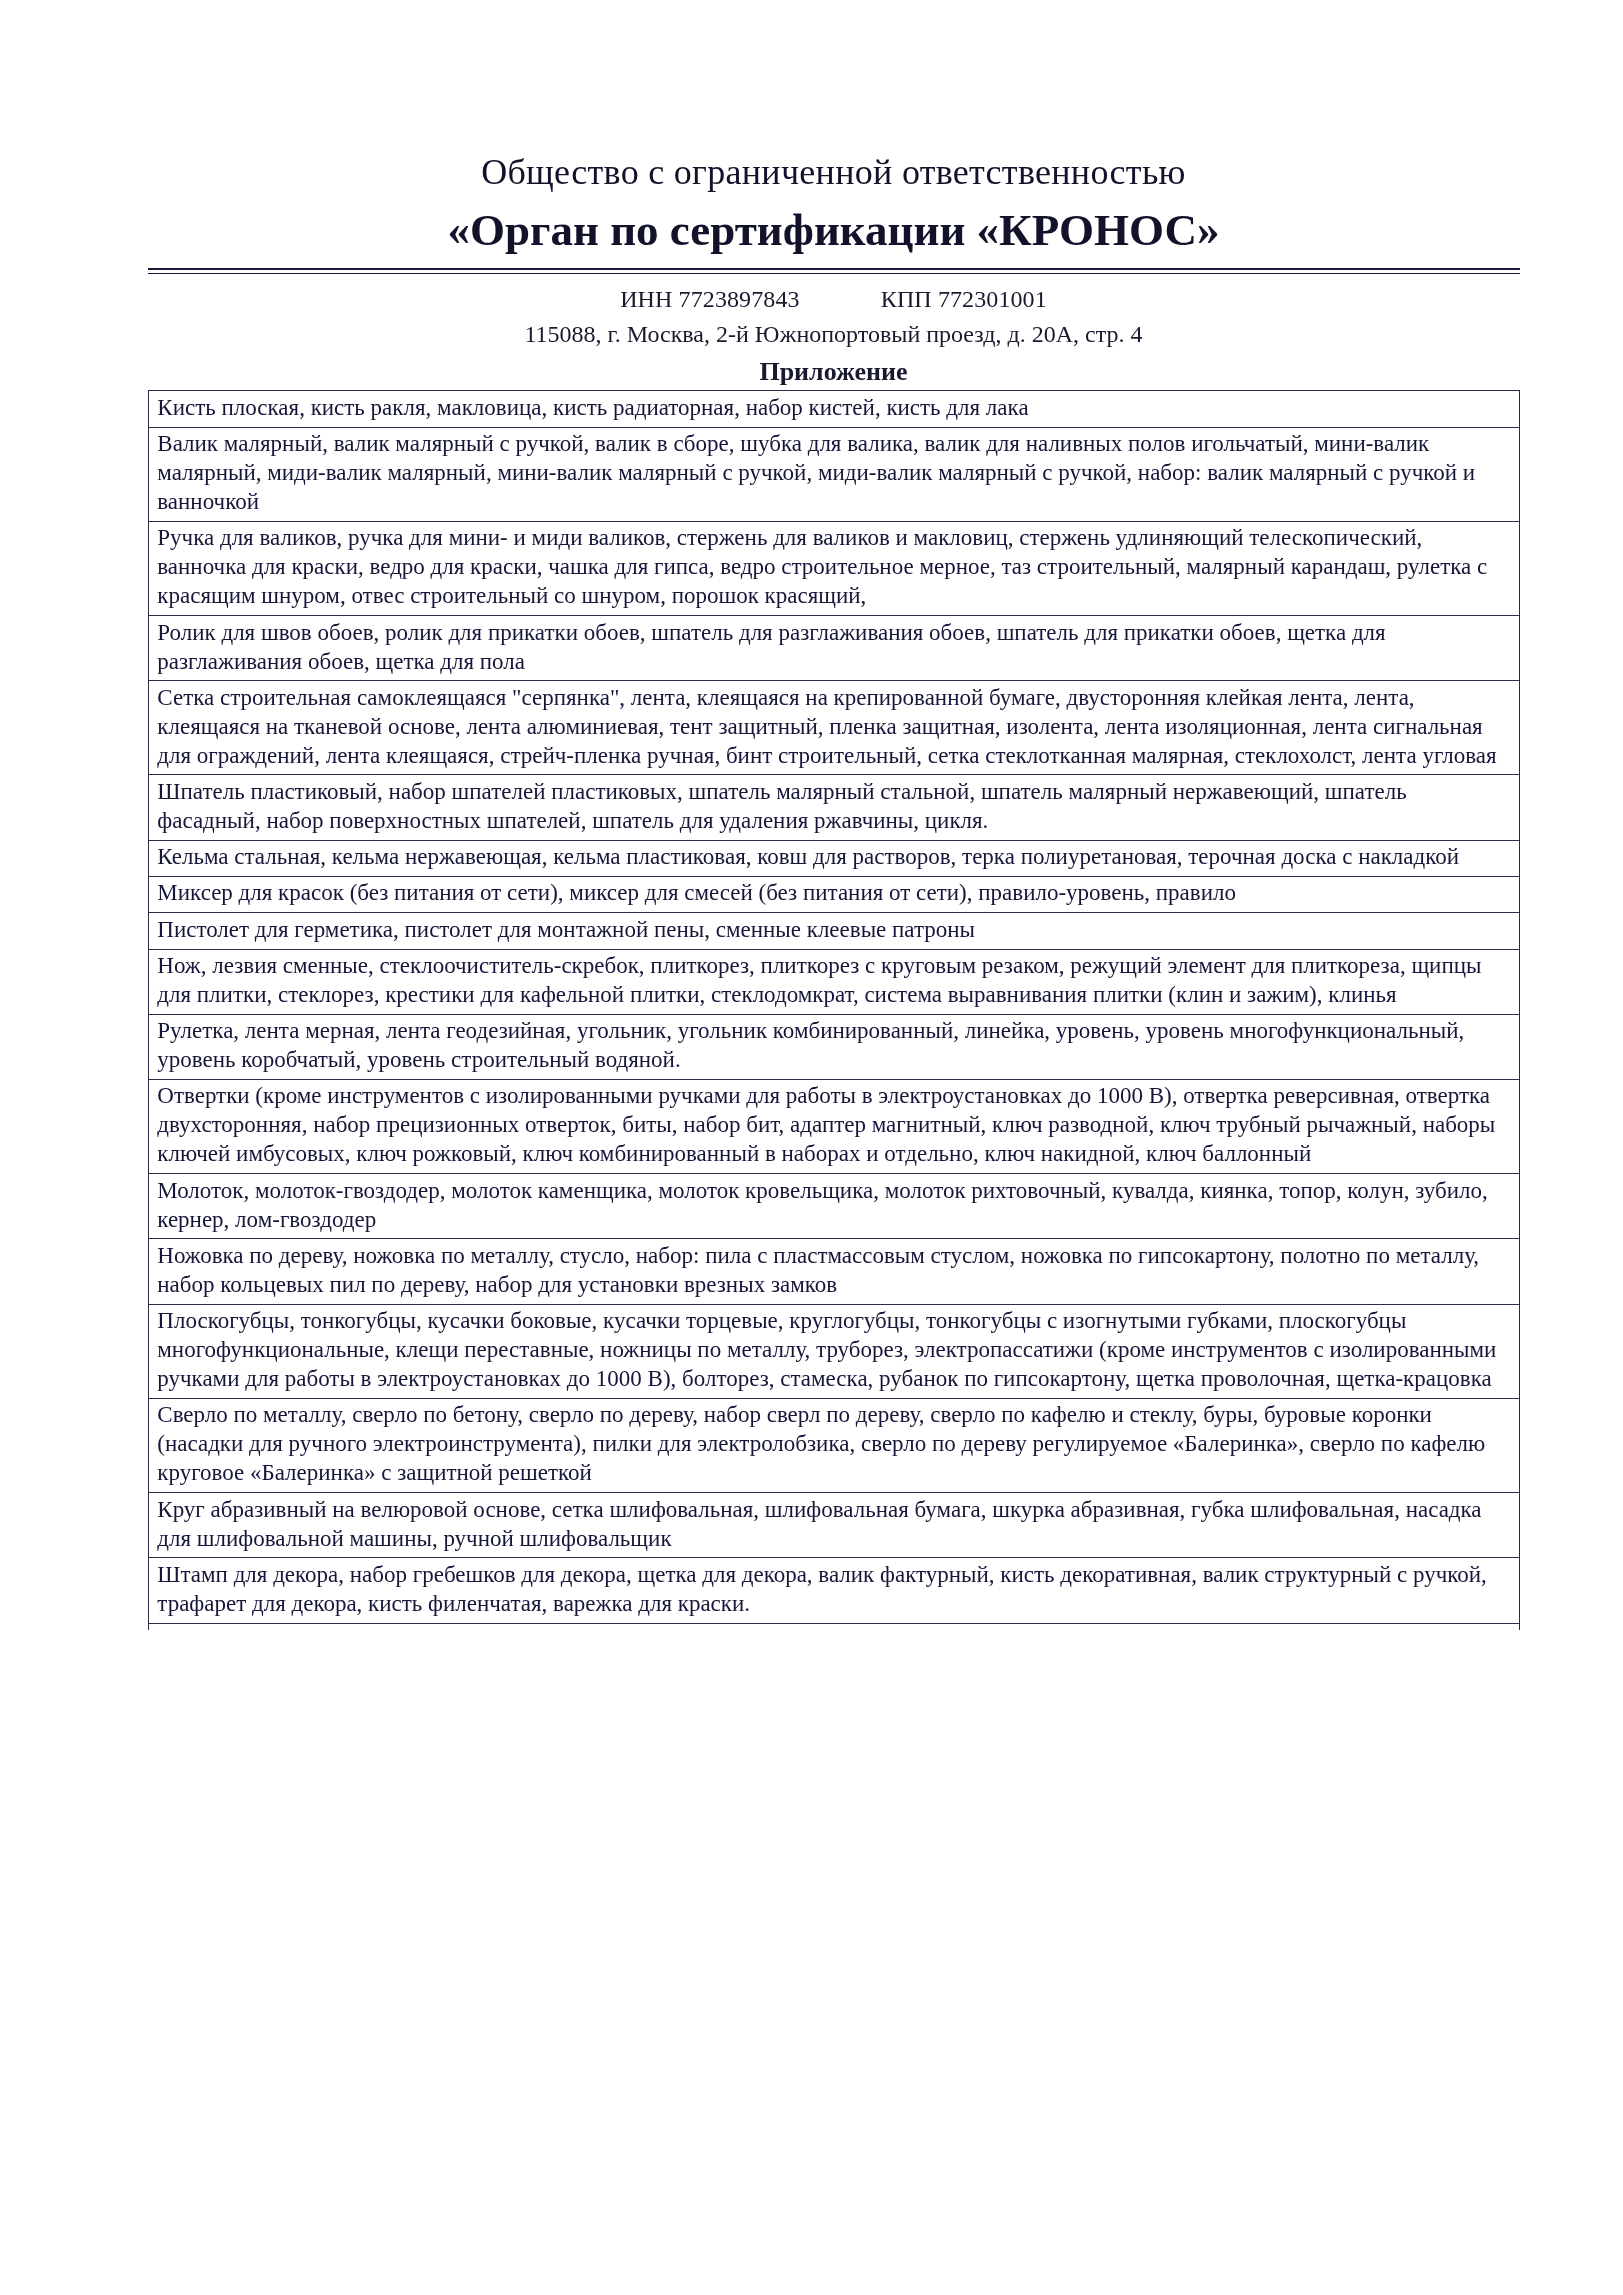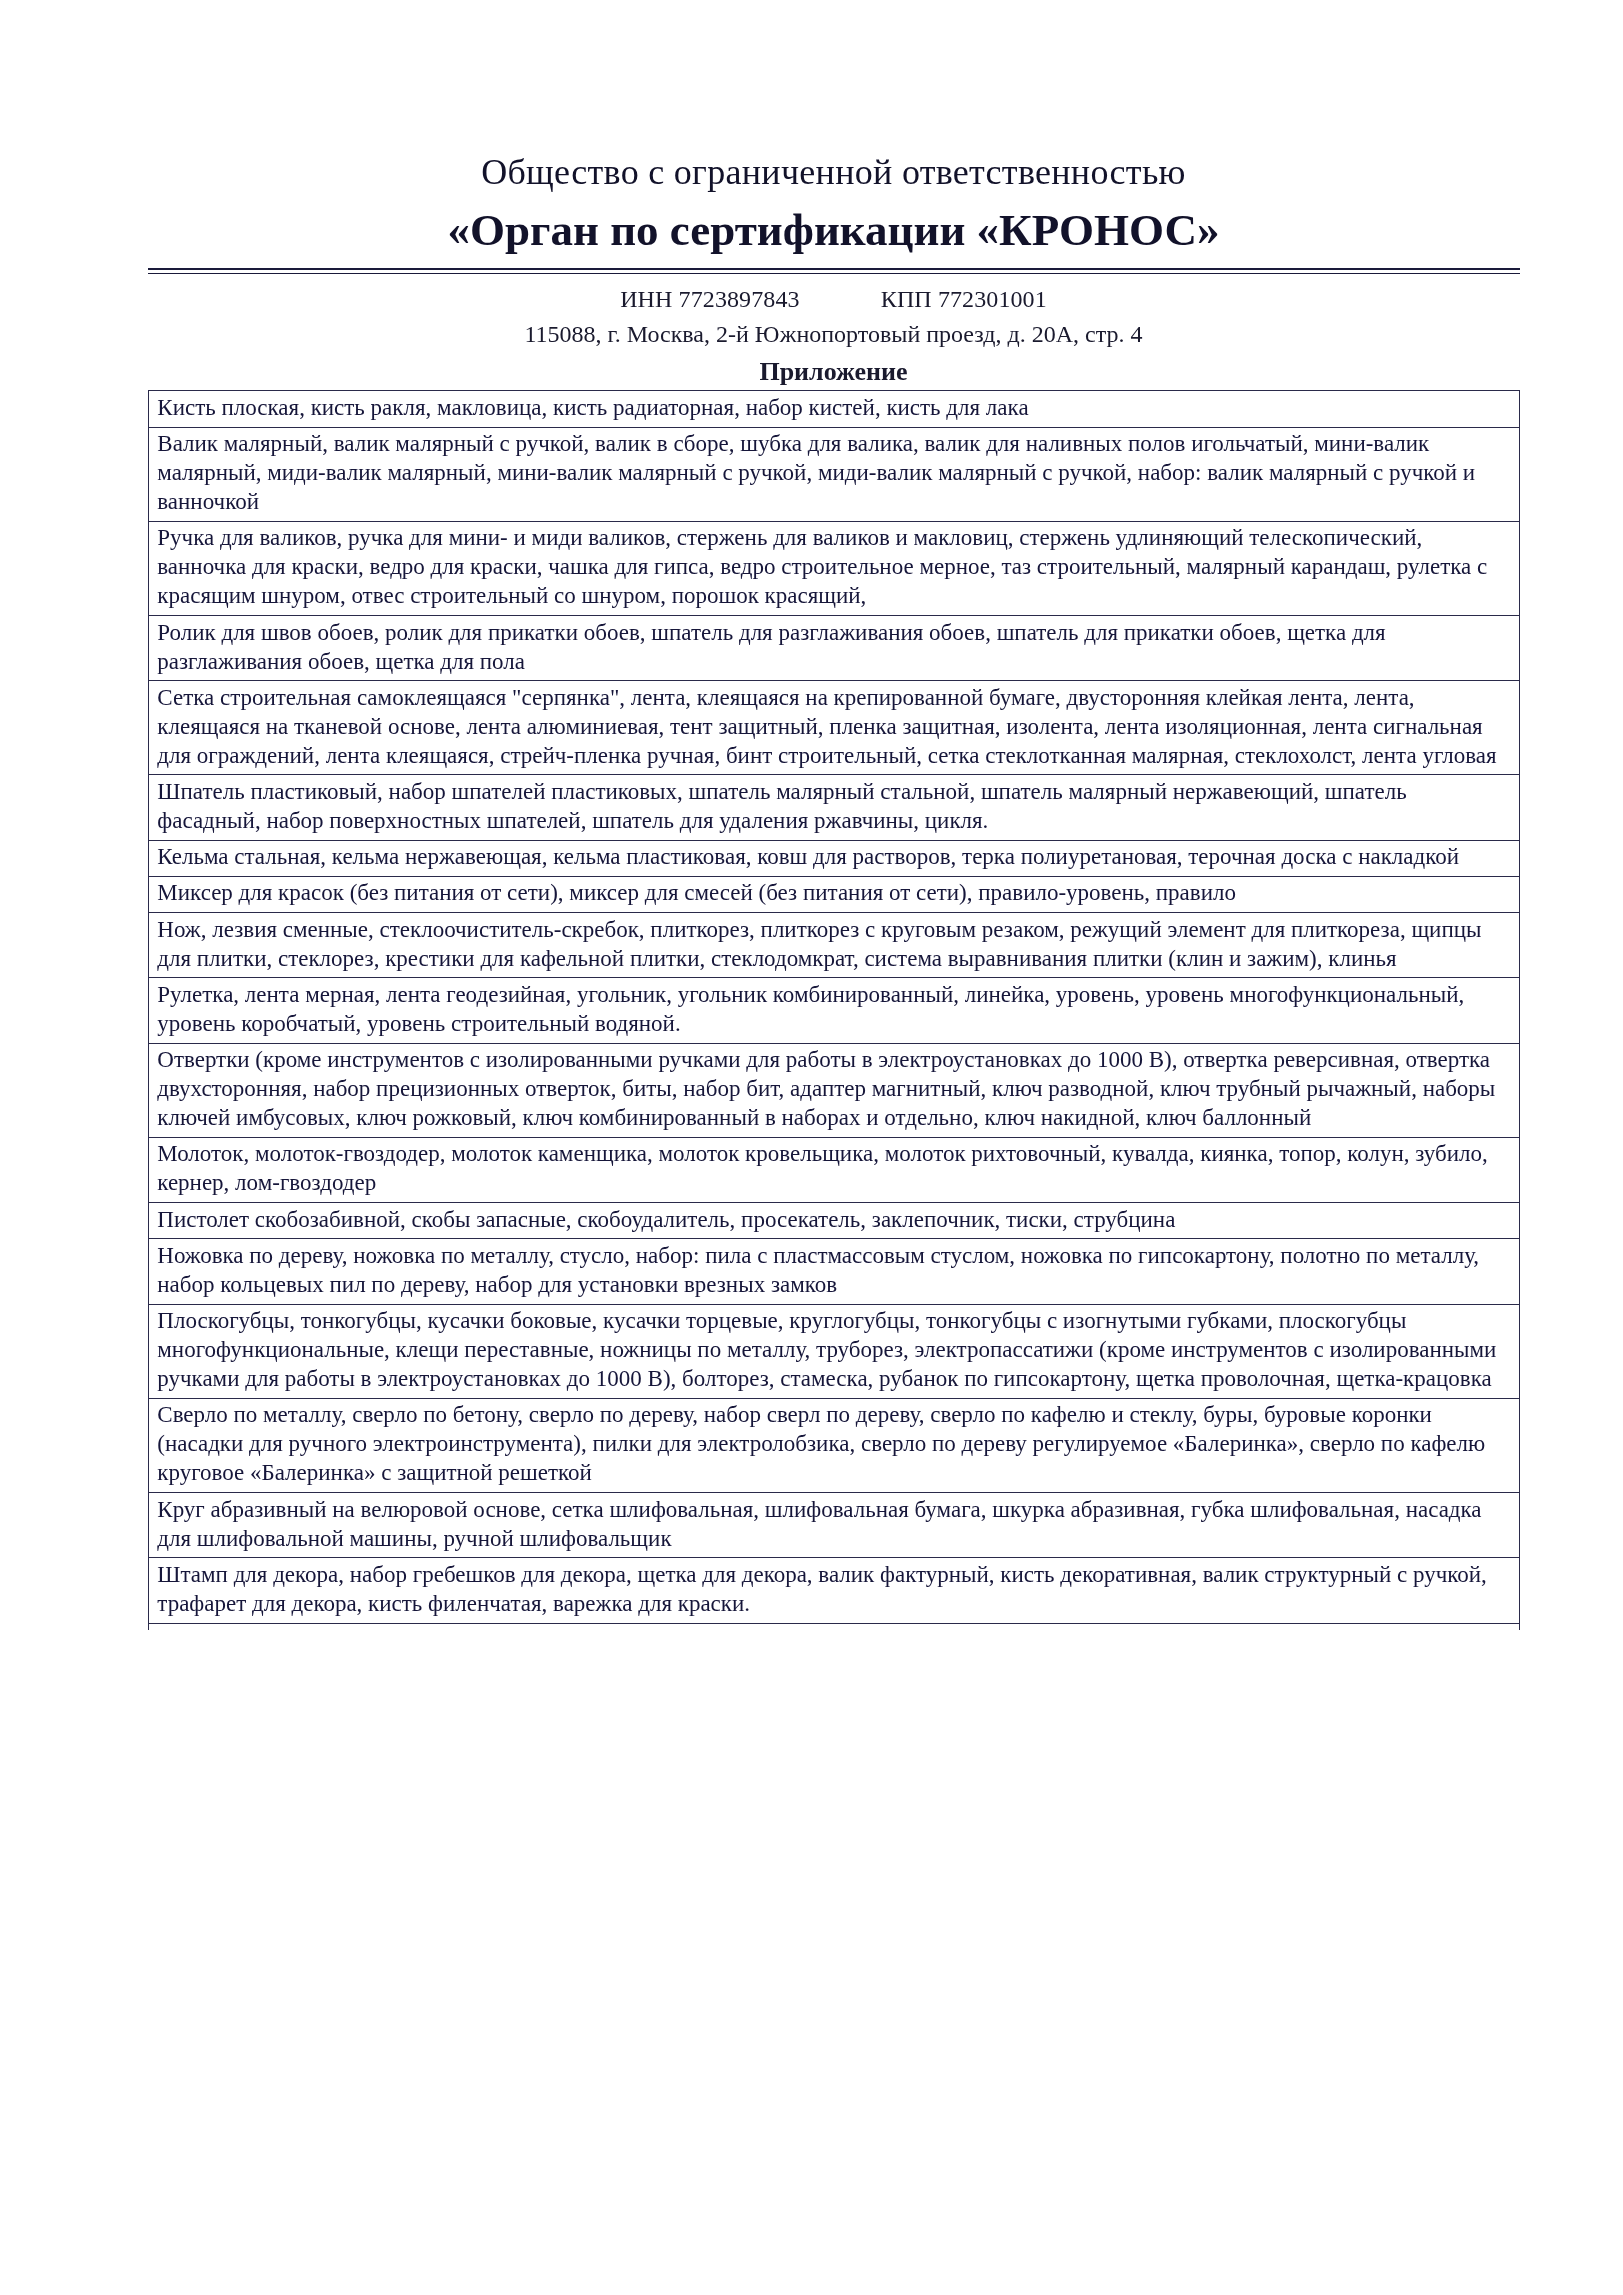--- a/index.html
+++ b/index.html
@@ -210,33 +210,33 @@
         <tr>
             <td>Шпатель пластиковый, набор шпателей пластиковых, шпатель малярный стальной, шпатель малярный нержавеющий, шпатель фасадный, набор поверхностных шпателей, шпатель для удаления ржавчины, цикля.</td>
           </tr>
         <tr>
             <td>Кельма стальная, кельма нержавеющая, кельма пластиковая, ковш для растворов, терка полиуретановая, терочная доска с накладкой</td>
           </tr>
         <tr>
             <td>Миксер для красок (без питания от сети), миксер для смесей (без питания от сети), правило-уровень, правило</td>
           </tr>
         <tr>
+            <td>Пистолет для герметика, пистолет для монтажной пены, сменные клеевые патроны</td>
+          </tr>
+        <tr>
             <td>Нож, лезвия сменные, стеклоочиститель-скребок, плиткорез, плиткорез с круговым резаком, режущий элемент для плиткореза, щипцы для плитки, стеклорез, крестики для кафельной плитки, стеклодомкрат, система выравнивания плитки (клин и зажим), клинья</td>
           </tr>
         <tr>
             <td>Рулетка, лента мерная, лента геодезийная, угольник, угольник комбинированный, линейка, уровень, уровень многофункциональный, уровень коробчатый, уровень строительный водяной.</td>
           </tr>
         <tr>
             <td>Отвертки (кроме инструментов с изолированными ручками для работы в электроустановках до 1000 В), отвертка реверсивная, отвертка двухсторонняя, набор прецизионных отверток, биты, набор бит, адаптер магнитный, ключ разводной, ключ трубный рычажный, наборы ключей имбусовых, ключ рожковый, ключ комбинированный в наборах и отдельно, ключ накидной, ключ баллонный</td>
           </tr>
         <tr>
             <td>Молоток, молоток-гвоздодер, молоток каменщика, молоток кровельщика, молоток рихтовочный, кувалда, киянка, топор, колун, зубило, кернер, лом-гвоздодер</td>
-          </tr>
-        <tr>
-            <td>Пистолет скобозабивной, скобы запасные, скобоудалитель, просекатель, заклепочник, тиски, струбцина</td>
           </tr>
         <tr>
             <td>Ножовка по дереву, ножовка по металлу, стусло, набор: пила с пластмассовым стуслом, ножовка по гипсокартону, полотно по металлу, набор кольцевых пил по дереву, набор для установки врезных замков</td>
           </tr>
         <tr>
             <td>Плоскогубцы, тонкогубцы, кусачки боковые, кусачки торцевые, круглогубцы, тонкогубцы с изогнутыми губками, плоскогубцы многофункциональные, клещи переставные, ножницы по металлу, труборез, электропассатижи (кроме инструментов с изолированными ручками для работы в электроустановках до 1000 В), болторез, стамеска, рубанок по гипсокартону, щетка проволочная, щетка-крацовка</td>
           </tr>
         <tr>
             <td>Сверло по металлу, сверло по бетону, сверло по дереву, набор сверл по дереву, сверло по кафелю и стеклу, буры, буровые коронки (насадки для ручного электроинструмента), пилки для электролобзика, сверло по дереву регулируемое «Балеринка», сверло по кафелю круговое «Балеринка» с защитной решеткой</td>
           </tr>

